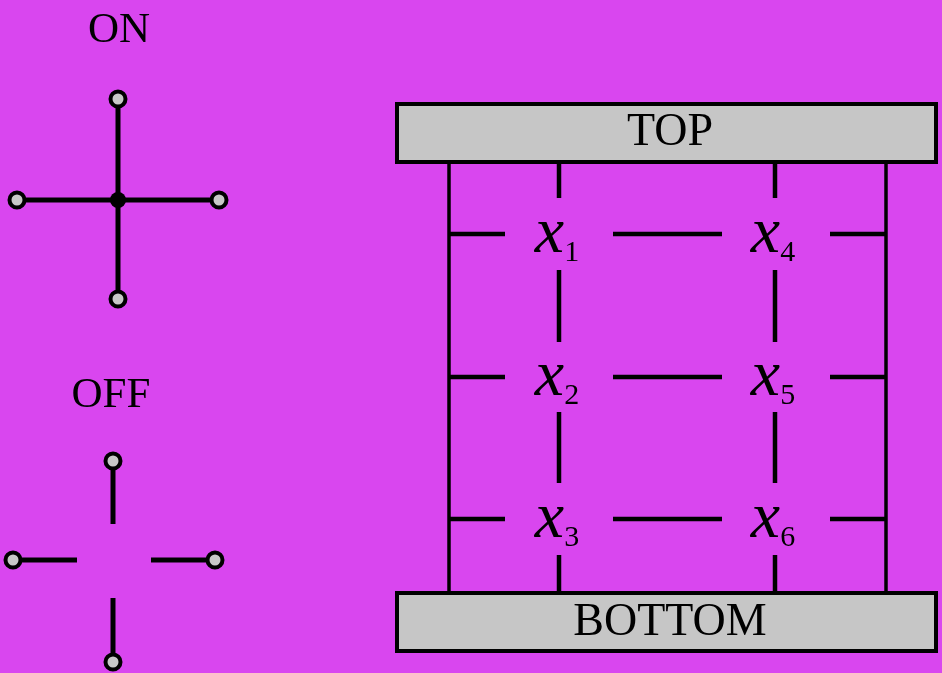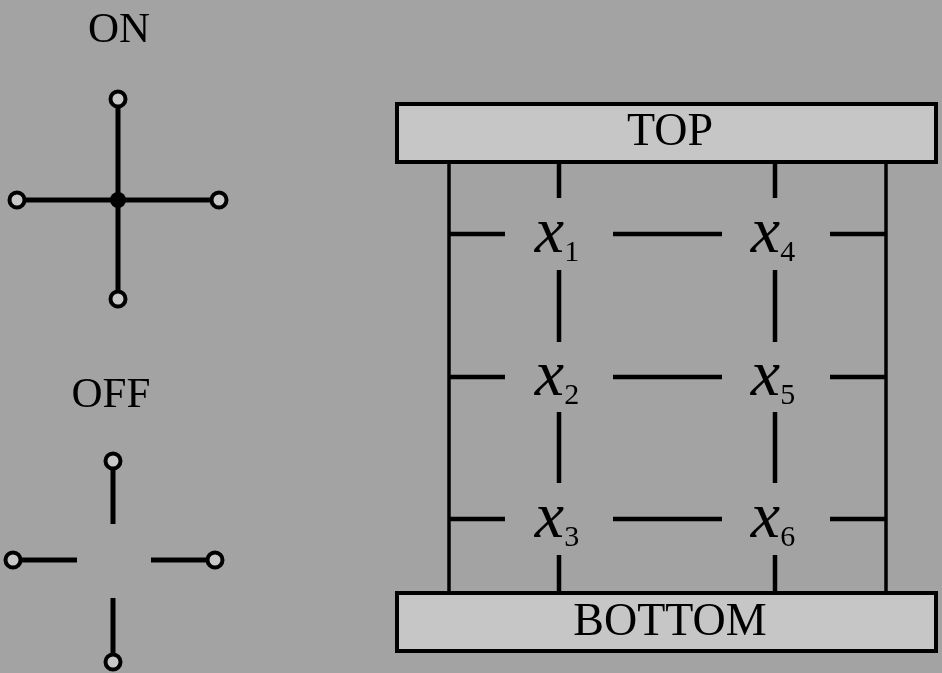--- a/index.html
+++ b/index.html
@@ -4,21 +4,21 @@
 <style>
   html, body {
     margin: 0;
     padding: 0;
     background: #ffffff;
   }
   .stage {
     position: relative;
     width: 942px;
     height: 673px;
-    background: #a3a3a3;
+    background: #d946ef;
     overflow: hidden;
   }
   svg {
     display: block;
   }
   .cap-label {
     font-family: "Liberation Serif", serif;
     font-size: 43px;
     fill: #000000;
   }

